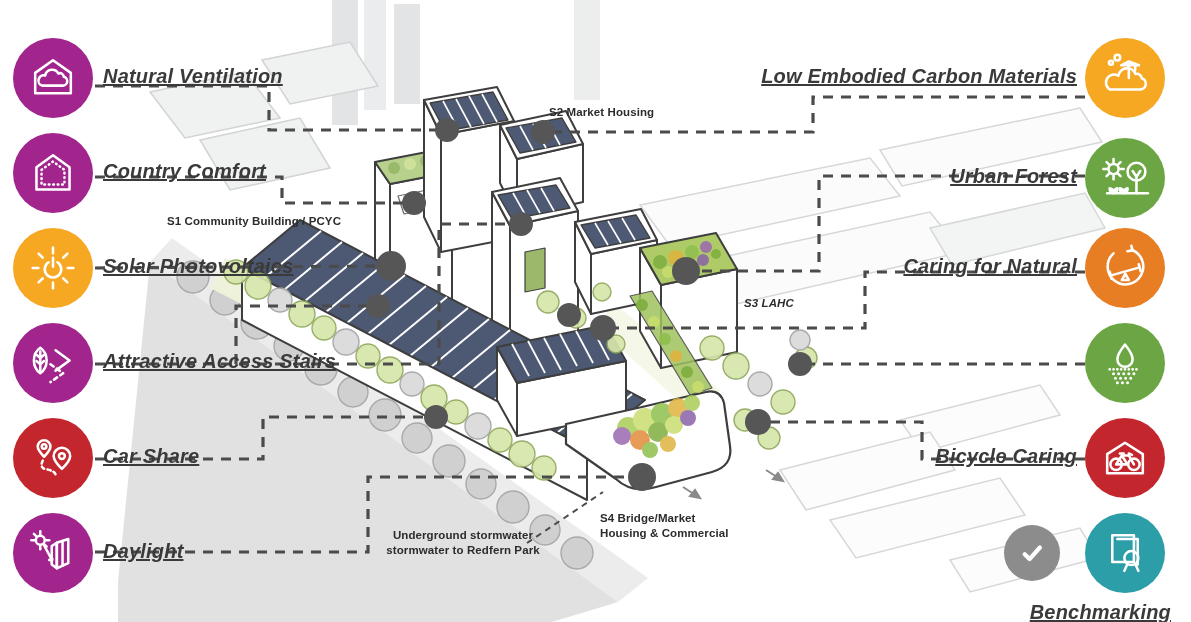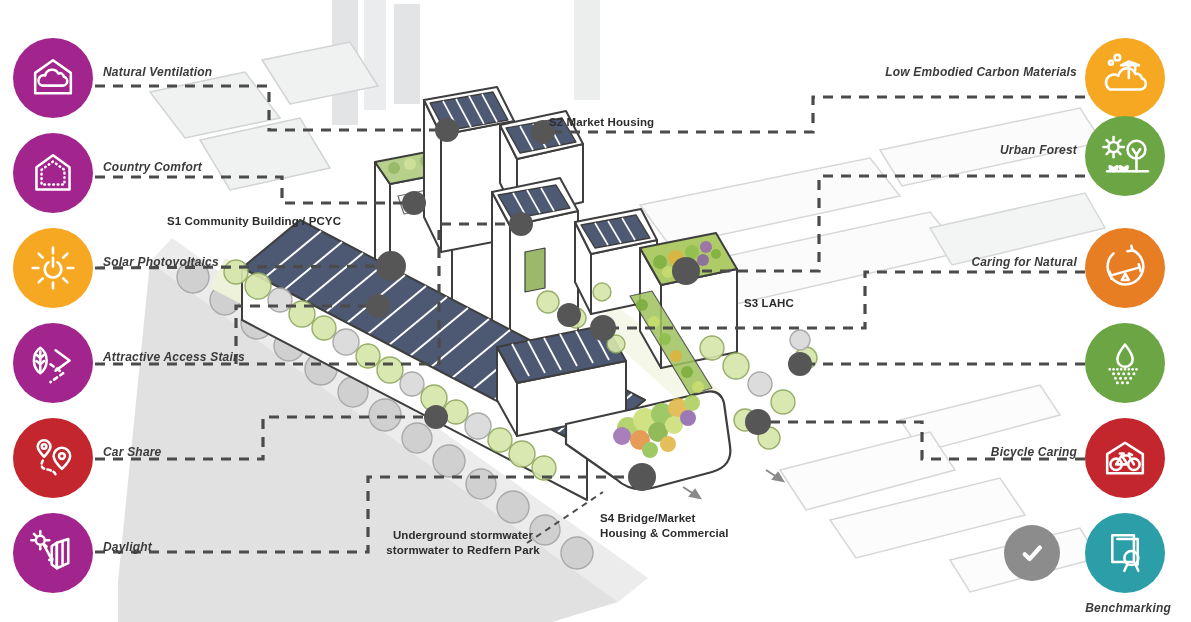--- a/index.html
+++ b/index.html
@@ -7,21 +7,21 @@
          font-family:"Liberation Sans",sans-serif;}
   #scene{position:absolute;left:0;top:0;width:1191px;height:622px;}
   .feature{position:absolute;width:80px;height:80px;}
   .feature.left{left:13px;}
   .feature.right{left:1085px;}
   .icon-circle{position:absolute;left:0;top:0;width:80px;height:80px;border-radius:50%;
                display:flex;align-items:center;justify-content:center;}
   .icon-circle svg{width:56px;height:56px;stroke:#fff;fill:none;stroke-width:2;
                    stroke-linecap:round;stroke-linejoin:round;}
   .feature-label{position:absolute;top:27px;white-space:nowrap;
-                 font-style:italic;font-weight:700;font-size:12px;color:#3a3a3a;letter-spacing:.2px;}
+                 font-style:italic;font-weight:700;font-size:20px;color:#3a3a3a;letter-spacing:.2px;text-decoration:underline;}
   .feature.left .feature-label{left:90px;}
   .feature.right .feature-label{right:88px;text-align:left;}
   .feature.right .feature-label.label-below{top:88px;right:-6px;}
   .bldg-label{position:absolute;font-size:11.5px;font-weight:700;color:#2c2c2c;
               line-height:14.5px;white-space:pre-line;letter-spacing:.1px;}
   #check-badge{position:absolute;left:1004px;top:525px;width:56px;height:56px;border-radius:50%;
                display:flex;align-items:center;justify-content:center;}
   #check-badge svg{width:34px;height:34px;stroke:#fff;fill:none;stroke-width:7;
                    stroke-linecap:round;stroke-linejoin:round;}
 </style>
@@ -274,23 +274,23 @@
         <circle cx="642" cy="477" r="14" fill="#565656"></circle>
         <circle cx="686" cy="271" r="14" fill="#565656"></circle>
         <circle cx="603" cy="328" r="13" fill="#565656"></circle>
         <circle cx="800" cy="364" r="12" fill="#565656"></circle>
         <circle cx="758" cy="422" r="13" fill="#565656"></circle>
         <circle cx="569" cy="315" r="12" fill="#565656"></circle>
       </g>
 </svg>
 
 <div id="labels-layer">
-      <div class="bldg-label" style="left: 549px; top: 115px;">S2 Market Housing</div>
+      <div class="bldg-label" style="left: 549px; top: 105px;">S2 Market Housing</div>
       <div class="bldg-label" style="left: 167px; top: 214px;">S1 Community Building / PCYC</div>
-      <div class="bldg-label" style="left: 744px; top: 296px;">S3 LAHC</div>
+      <div class="bldg-label" style="left: 744px; top: 296px; font-style: italic;">S3 LAHC</div>
       <div class="bldg-label" style="left: 600px; top: 511px;">S4 Bridge/Market
 Housing &amp; Commercial</div>
       <div class="bldg-label" style="left: 463px; top: 528px; transform: translateX(-50%); text-align: center;">Underground stormwater
 stormwater to Redfern Park</div>
     </div>
 
 <div class="feature left" style="top:38px">
   <div class="icon-circle" style="background-color: rgb(161, 37, 140);">
     <svg viewBox="0 0 44 44">
           <path d="M8,18 L22,8 L36,18 L36,34 L8,34 Z"></path>
@@ -376,21 +376,21 @@
   <div class="icon-circle" style="background-color: rgb(247, 168, 35);">
     <svg viewBox="0 0 44 44">
           <circle cx="11" cy="10" r="1.6"></circle>
           <circle cx="16" cy="6" r="2.2"></circle>
       <path d="M25,9 L19,12 M25,9 L33,12 M19,12 H33 M25,9 V22 M30,12 V16"></path>
       <path d="M10,31 h24 a4.5,4.5 0 0 0 1.2,-8.8 a4,4 0 0 0 -5,-3.4 a7,7 0 0 0 -13.4,1.4 a5.5,5.5 0 0 0 -6.8,10.8 Z"></path>
         </svg>
   </div>
   <div class="feature-label">Low Embodied Carbon Materials</div>
 </div>
-<div class="feature right" style="top:116px">
+<div class="feature right" style="top:138px">
   <div class="icon-circle" style="background-color: rgb(108, 166, 68);">
     <svg viewBox="0 0 44 44">
           <circle cx="13" cy="15" r="4"></circle>
       <line x1="13" y1="7" x2="13" y2="9.5"></line>
           <line x1="13" y1="20.5" x2="13" y2="23"></line>
       <line x1="5" y1="15" x2="7.5" y2="15"></line>
           <line x1="18.5" y1="15" x2="21" y2="15"></line>
       <line x1="7.5" y1="9.5" x2="9.3" y2="11.3"></line>
           <line x1="16.7" y1="18.7" x2="18.5" y2="20.5"></line>
       <line x1="7.5" y1="20.5" x2="9.3" y2="18.7"></line>

